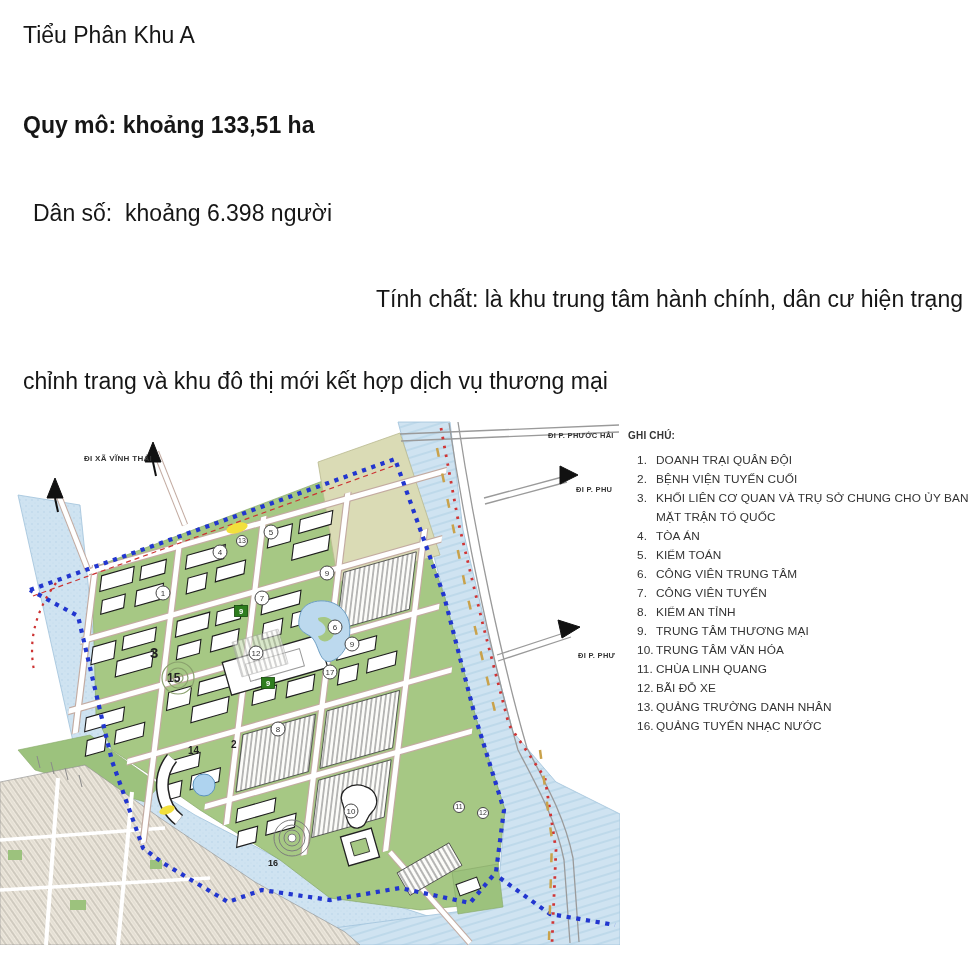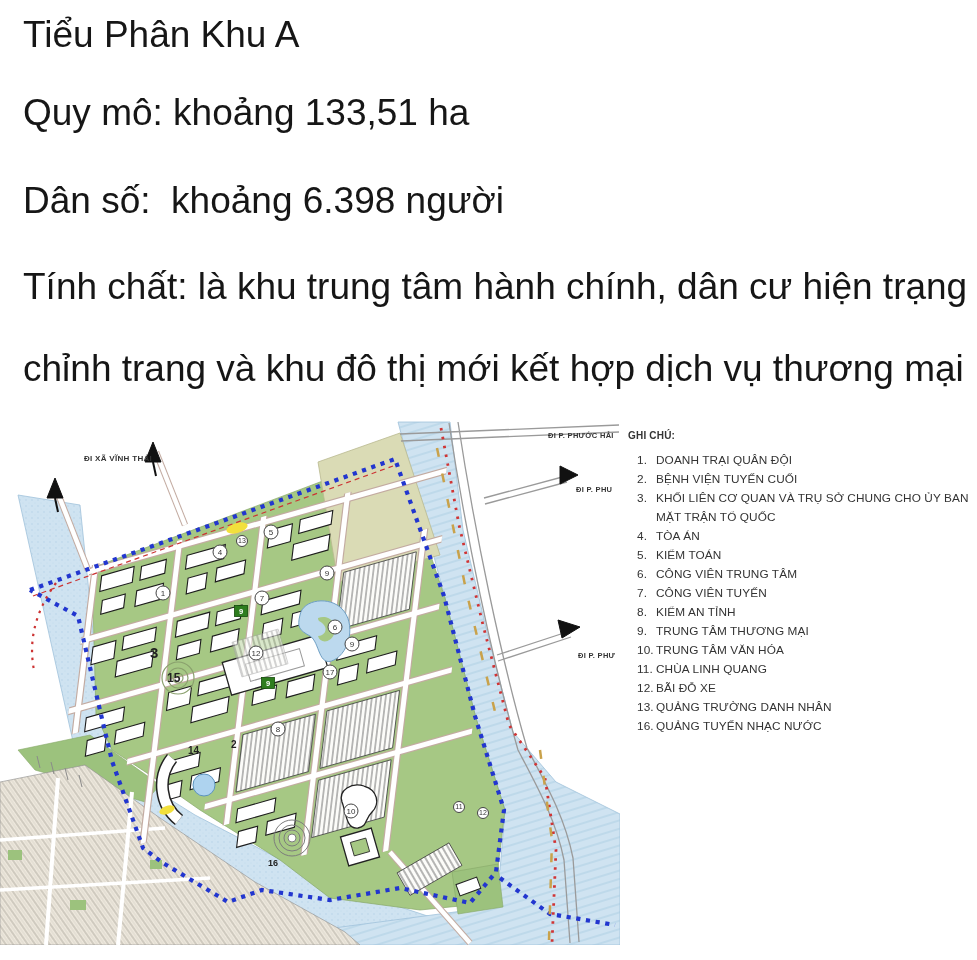--- a/index.html
+++ b/index.html
@@ -1,22 +1,22 @@
 <!DOCTYPE html>
 <html><head>
 <meta charset="utf-8">
 <style>
   html,body{margin:0;padding:0;background:#fff;}
   .page{position:relative;width:977px;height:960px;background:#fff;overflow:hidden;
         font-family:"Liberation Sans",sans-serif;}
   .hdr{position:absolute;left:23px;top:0;width:940px;}
-  .hdr p{margin:0;font-size:37px;line-height:38px;color:#161616;white-space:pre;}
+  .hdr p{margin:0;font-size:23px;line-height:38px;color:#161616;white-space:pre;}
   .hdr p.t1{margin-top:16px;}
-  .hdr p.t2{margin-top:40px;}
-  .hdr p.t3{margin-top:50px;}
+  .hdr p.t2{margin-top:52px;font-weight:bold;}
+  .hdr p.t3{margin-top:50px;margin-left:10px;}
   .hdr p.t4{margin-top:48px;text-align:right;}
   .hdr p.t5{margin-top:44px;}
   svg.map{position:absolute;left:0;top:420px;font-family:"Liberation Sans",sans-serif;}
   .legend{position:absolute;left:628px;top:430px;width:348px;color:#333;}
   .lg-title{font-size:10px;font-weight:bold;margin:0 0 10px 0;letter-spacing:.2px;}
   .lg-row{display:flex;font-size:11.8px;line-height:19px;letter-spacing:.1px;}
   .lg-num{flex:none;width:26px;padding-left:9px;box-sizing:border-box;}
   .lg-txt{flex:1;padding-left:2px;}
 </style>
 </head>

